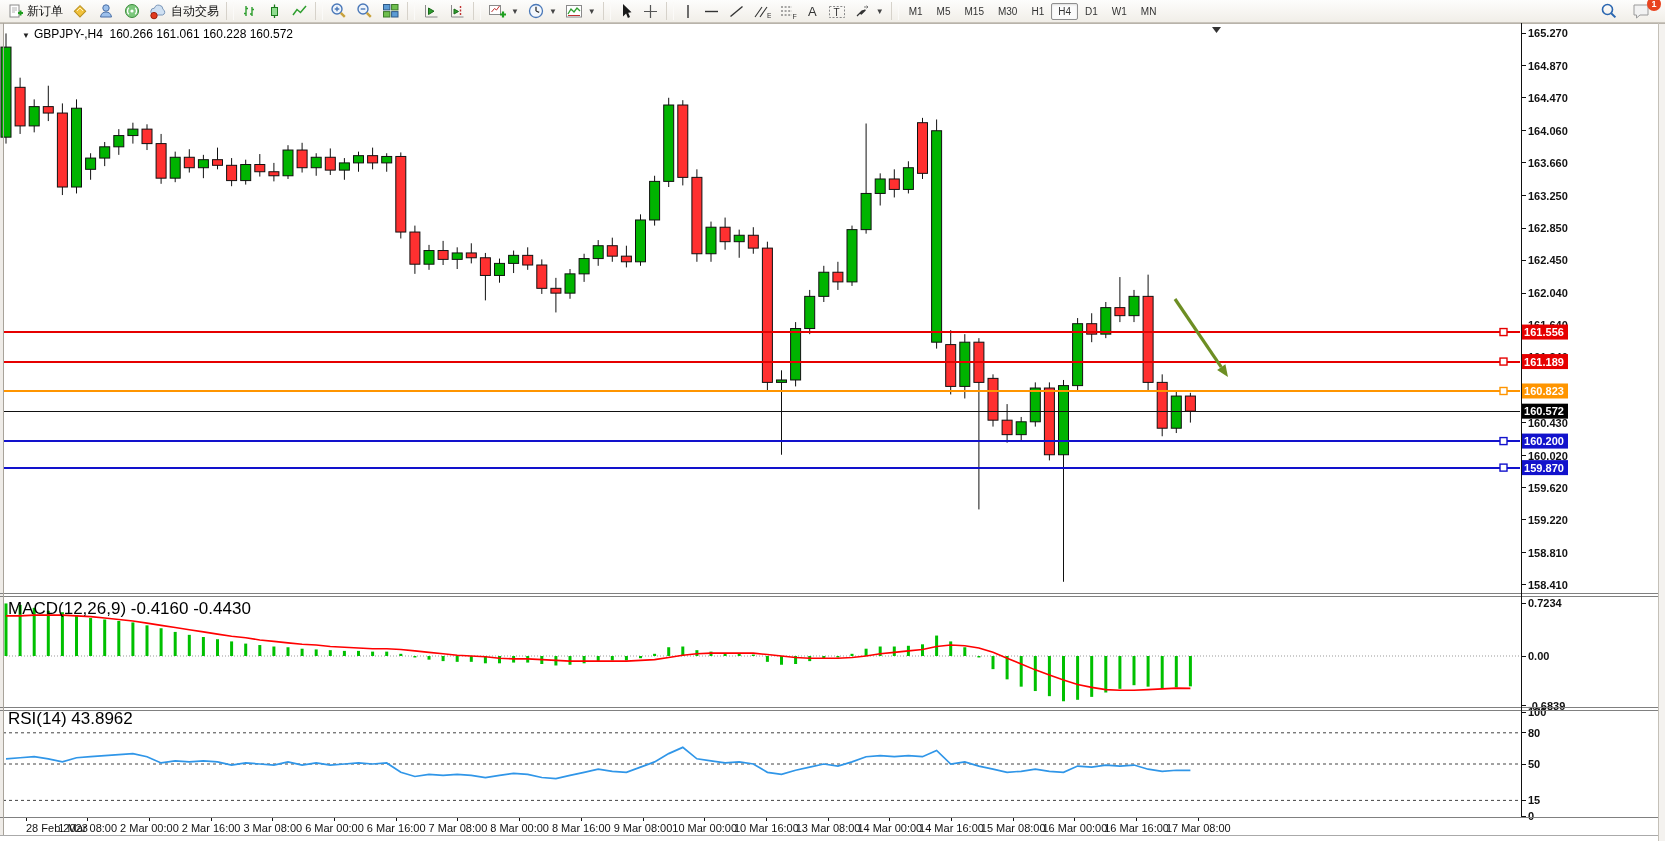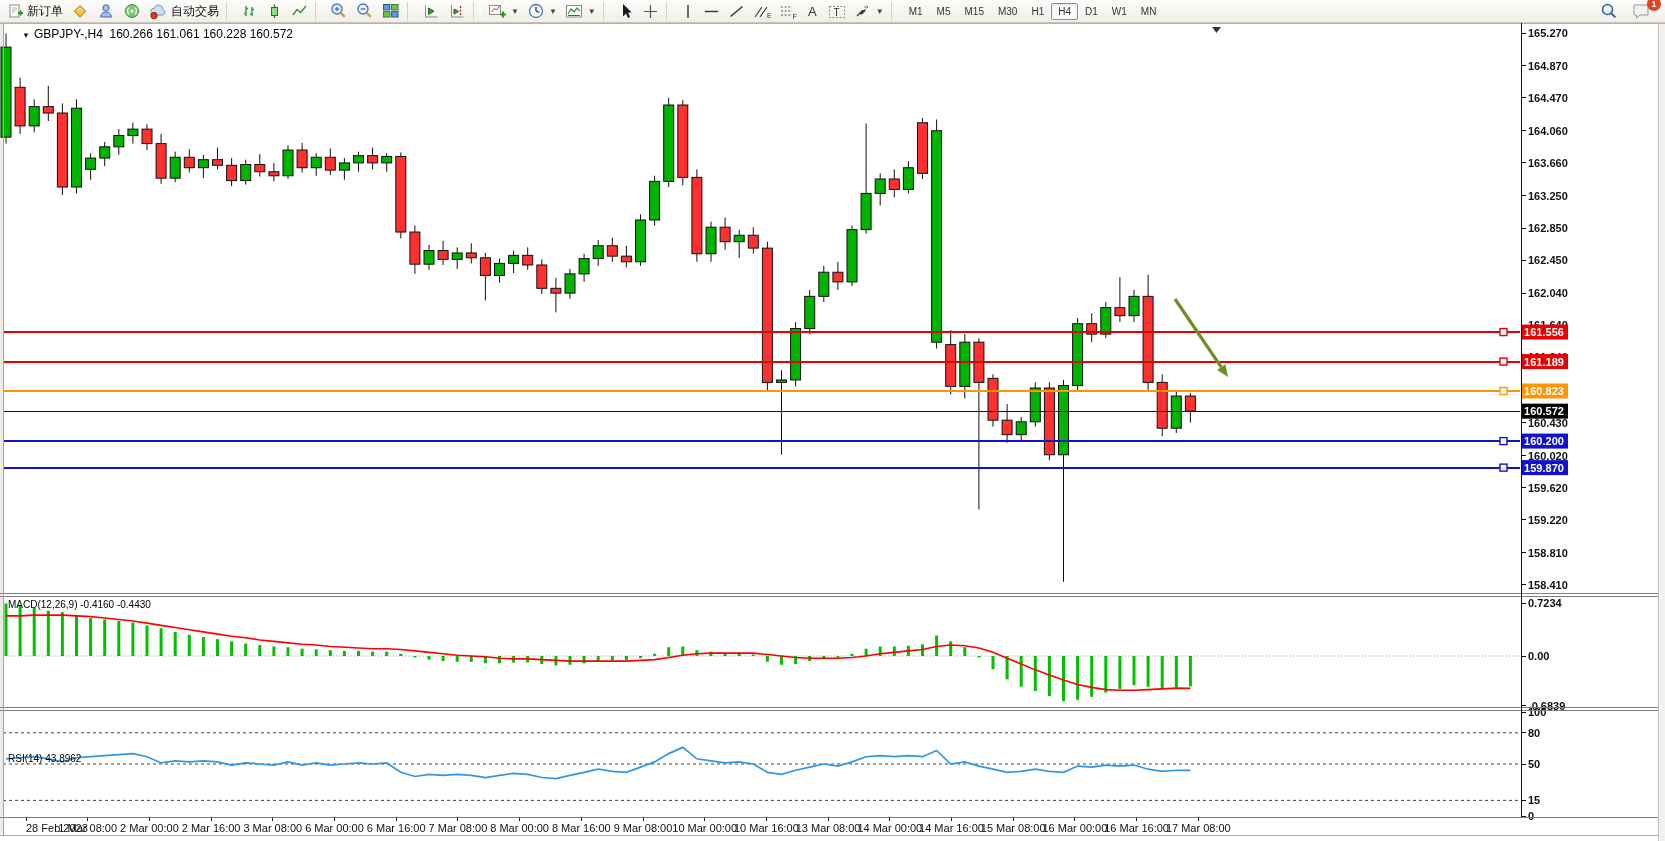--- a/index.html
+++ b/index.html
@@ -16,21 +16,21 @@
   .tf{font-size:10px;color:#333;padding:2px 6px;border:1px solid transparent;border-radius:2px;flex:0 0 auto}
   .tf.active{border:1px solid #8f8f8f;background:#fbfbfb;box-shadow:inset 0 1px 2px rgba(0,0,0,.12)}
   #tb-right{margin-left:auto;display:flex;align-items:center;gap:6px;padding-right:6px}
   #chat-badge{position:absolute;top:-5px;right:-7px;background:#e8431f;color:#fff;font-size:9px;font-weight:bold;
     width:14px;height:14px;border-radius:50%;display:flex;align-items:center;justify-content:center}
   
   #chart-root{position:absolute;left:0;top:23px;width:1665px;height:818px}
   #chart-svg{position:absolute;left:0;top:0}
   #chart-svg text{font-family:"Liberation Sans",sans-serif}
   .overlay-label{position:absolute;font-size:12px;color:#000;z-index:3;white-space:nowrap}
-  .pane-label{font-size:10px}
+  .pane-label{font-size:17px}
   .tri{font-size:8px;color:#222;margin-right:4px}
 </style>
 </head>
 <body>
 
 <div id="app">
 
   <div id="toolbar">
     <div class="tb">
       <span>
@@ -667,15 +667,15 @@
         <line x1="0" y1="812" x2="1658" y2="812" stroke="#aaa" shape-rendering="crispEdges"></line>
         <line x1="0" y1="0" x2="1665" y2="0" stroke="#b8b3aa" shape-rendering="crispEdges"></line>
         <line x1="3" y1="0" x2="3" y2="812" stroke="#a8a39a" shape-rendering="crispEdges"></line>
         <line x1="1521" y1="0" x2="1521" y2="794" stroke="#111" shape-rendering="crispEdges"></line>
         <line x1="1658" y1="0" x2="1658" y2="818" stroke="#c4c0b8" shape-rendering="crispEdges"></line>
       </svg>
     <div class="overlay-label" style="left:22px;top:4px">
       <span class="tri">▼</span><span>GBPJPY-,H4</span>&nbsp;&nbsp;<span>160.266 161.061 160.228 160.572</span>
     </div>
     <div class="overlay-label pane-label" style="left:8px;top:576px">MACD(12,26,9) -0.4160 -0.4430</div>
-    <div class="overlay-label pane-label" style="left:8px;top:730px">RSI(14) 43.8962</div>
+    <div class="overlay-label pane-label" style="left:8px;top:686px">RSI(14) 43.8962</div>
   </div>
 </div>
 
 </body></html>

